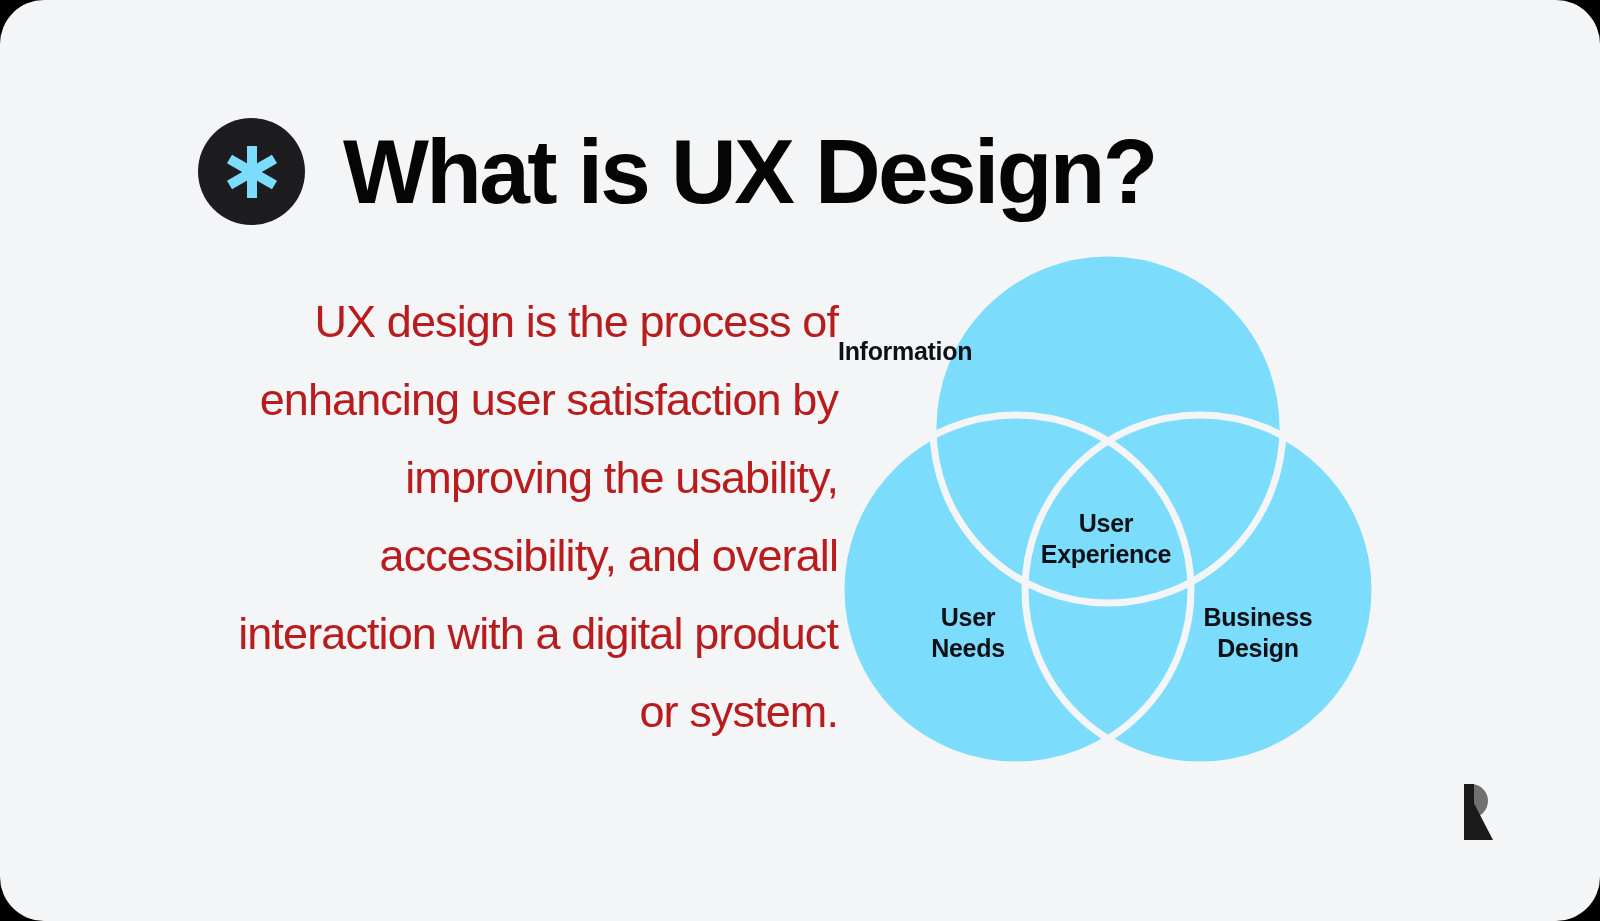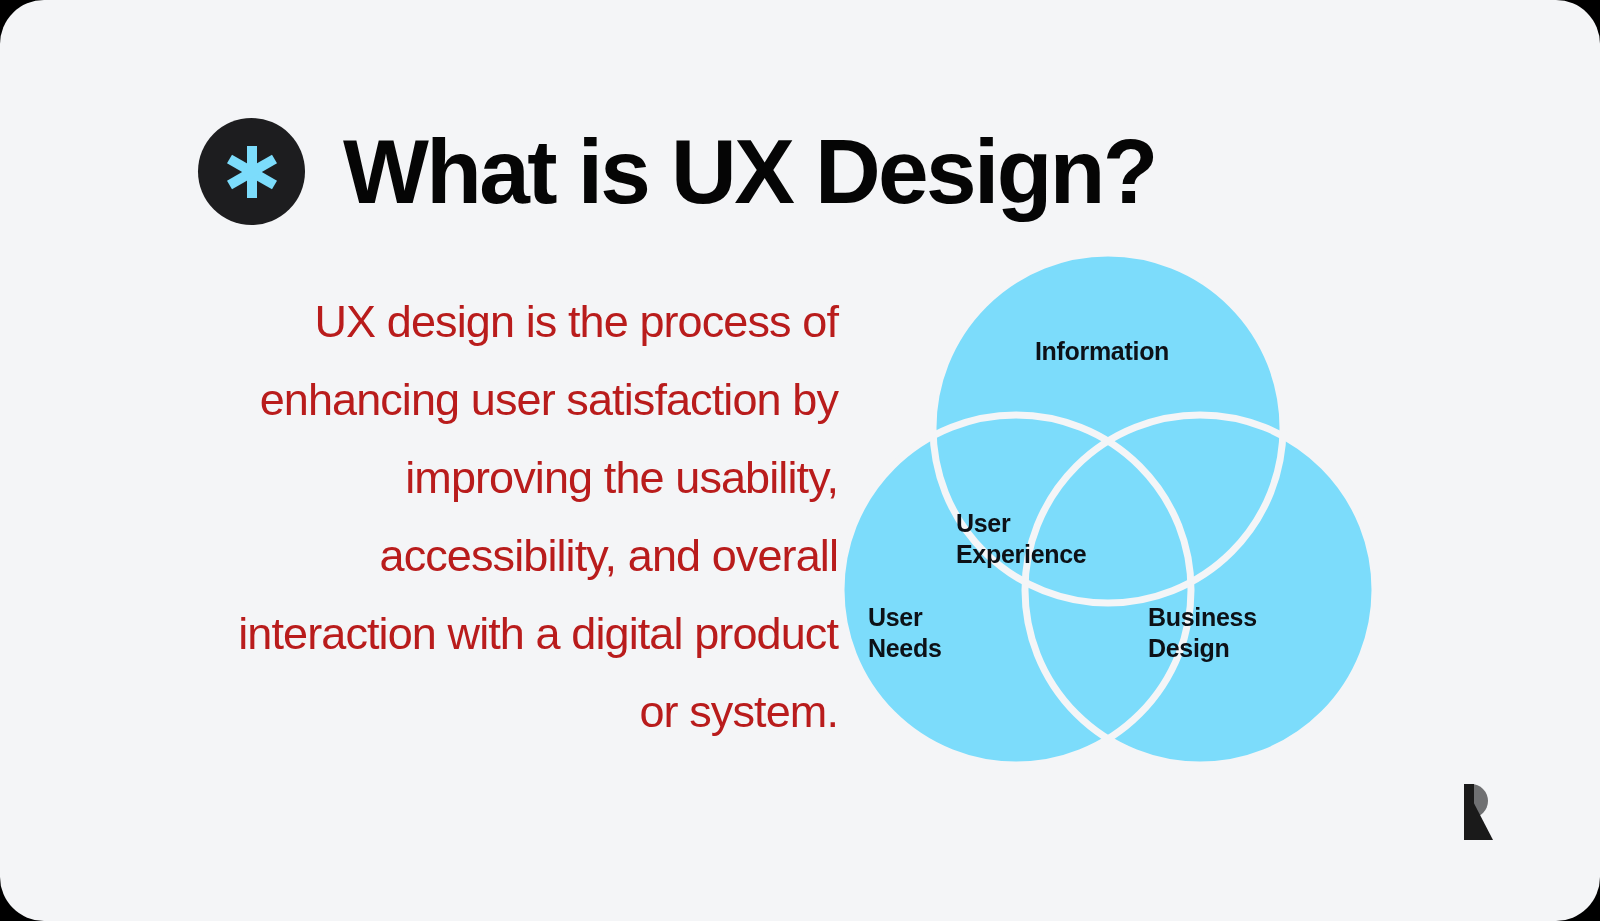--- a/index.html
+++ b/index.html
@@ -74,25 +74,26 @@
   }
   .venn svg { display:block; width:540px; height:520px; }
 
   .venn-label {
     position:absolute;
     color:#0d1117;
     font-weight:700;
     font-size:25px;
     line-height:31px;
     letter-spacing:-0.3px;
+    text-align:center;
     white-space:pre;
     font-family:"Liberation Sans", sans-serif;
     pointer-events:none;
   }
-  .label-information { left:0; right:12px; top:86px; text-align:center; }
+  .label-information { left:0; right:12px; top:86px; text-align:left; }
   .label-experience  { left:118px; width:300px; top:258px; }
   .label-userneeds   { left:30px;  width:200px; top:352px; }
   .label-business    { left:310px; width:220px; top:352px; }
 
   
   .brand-mark {
     position:absolute;
     left:1447px; top:783px;
     width:50px; height:58px;
   }

